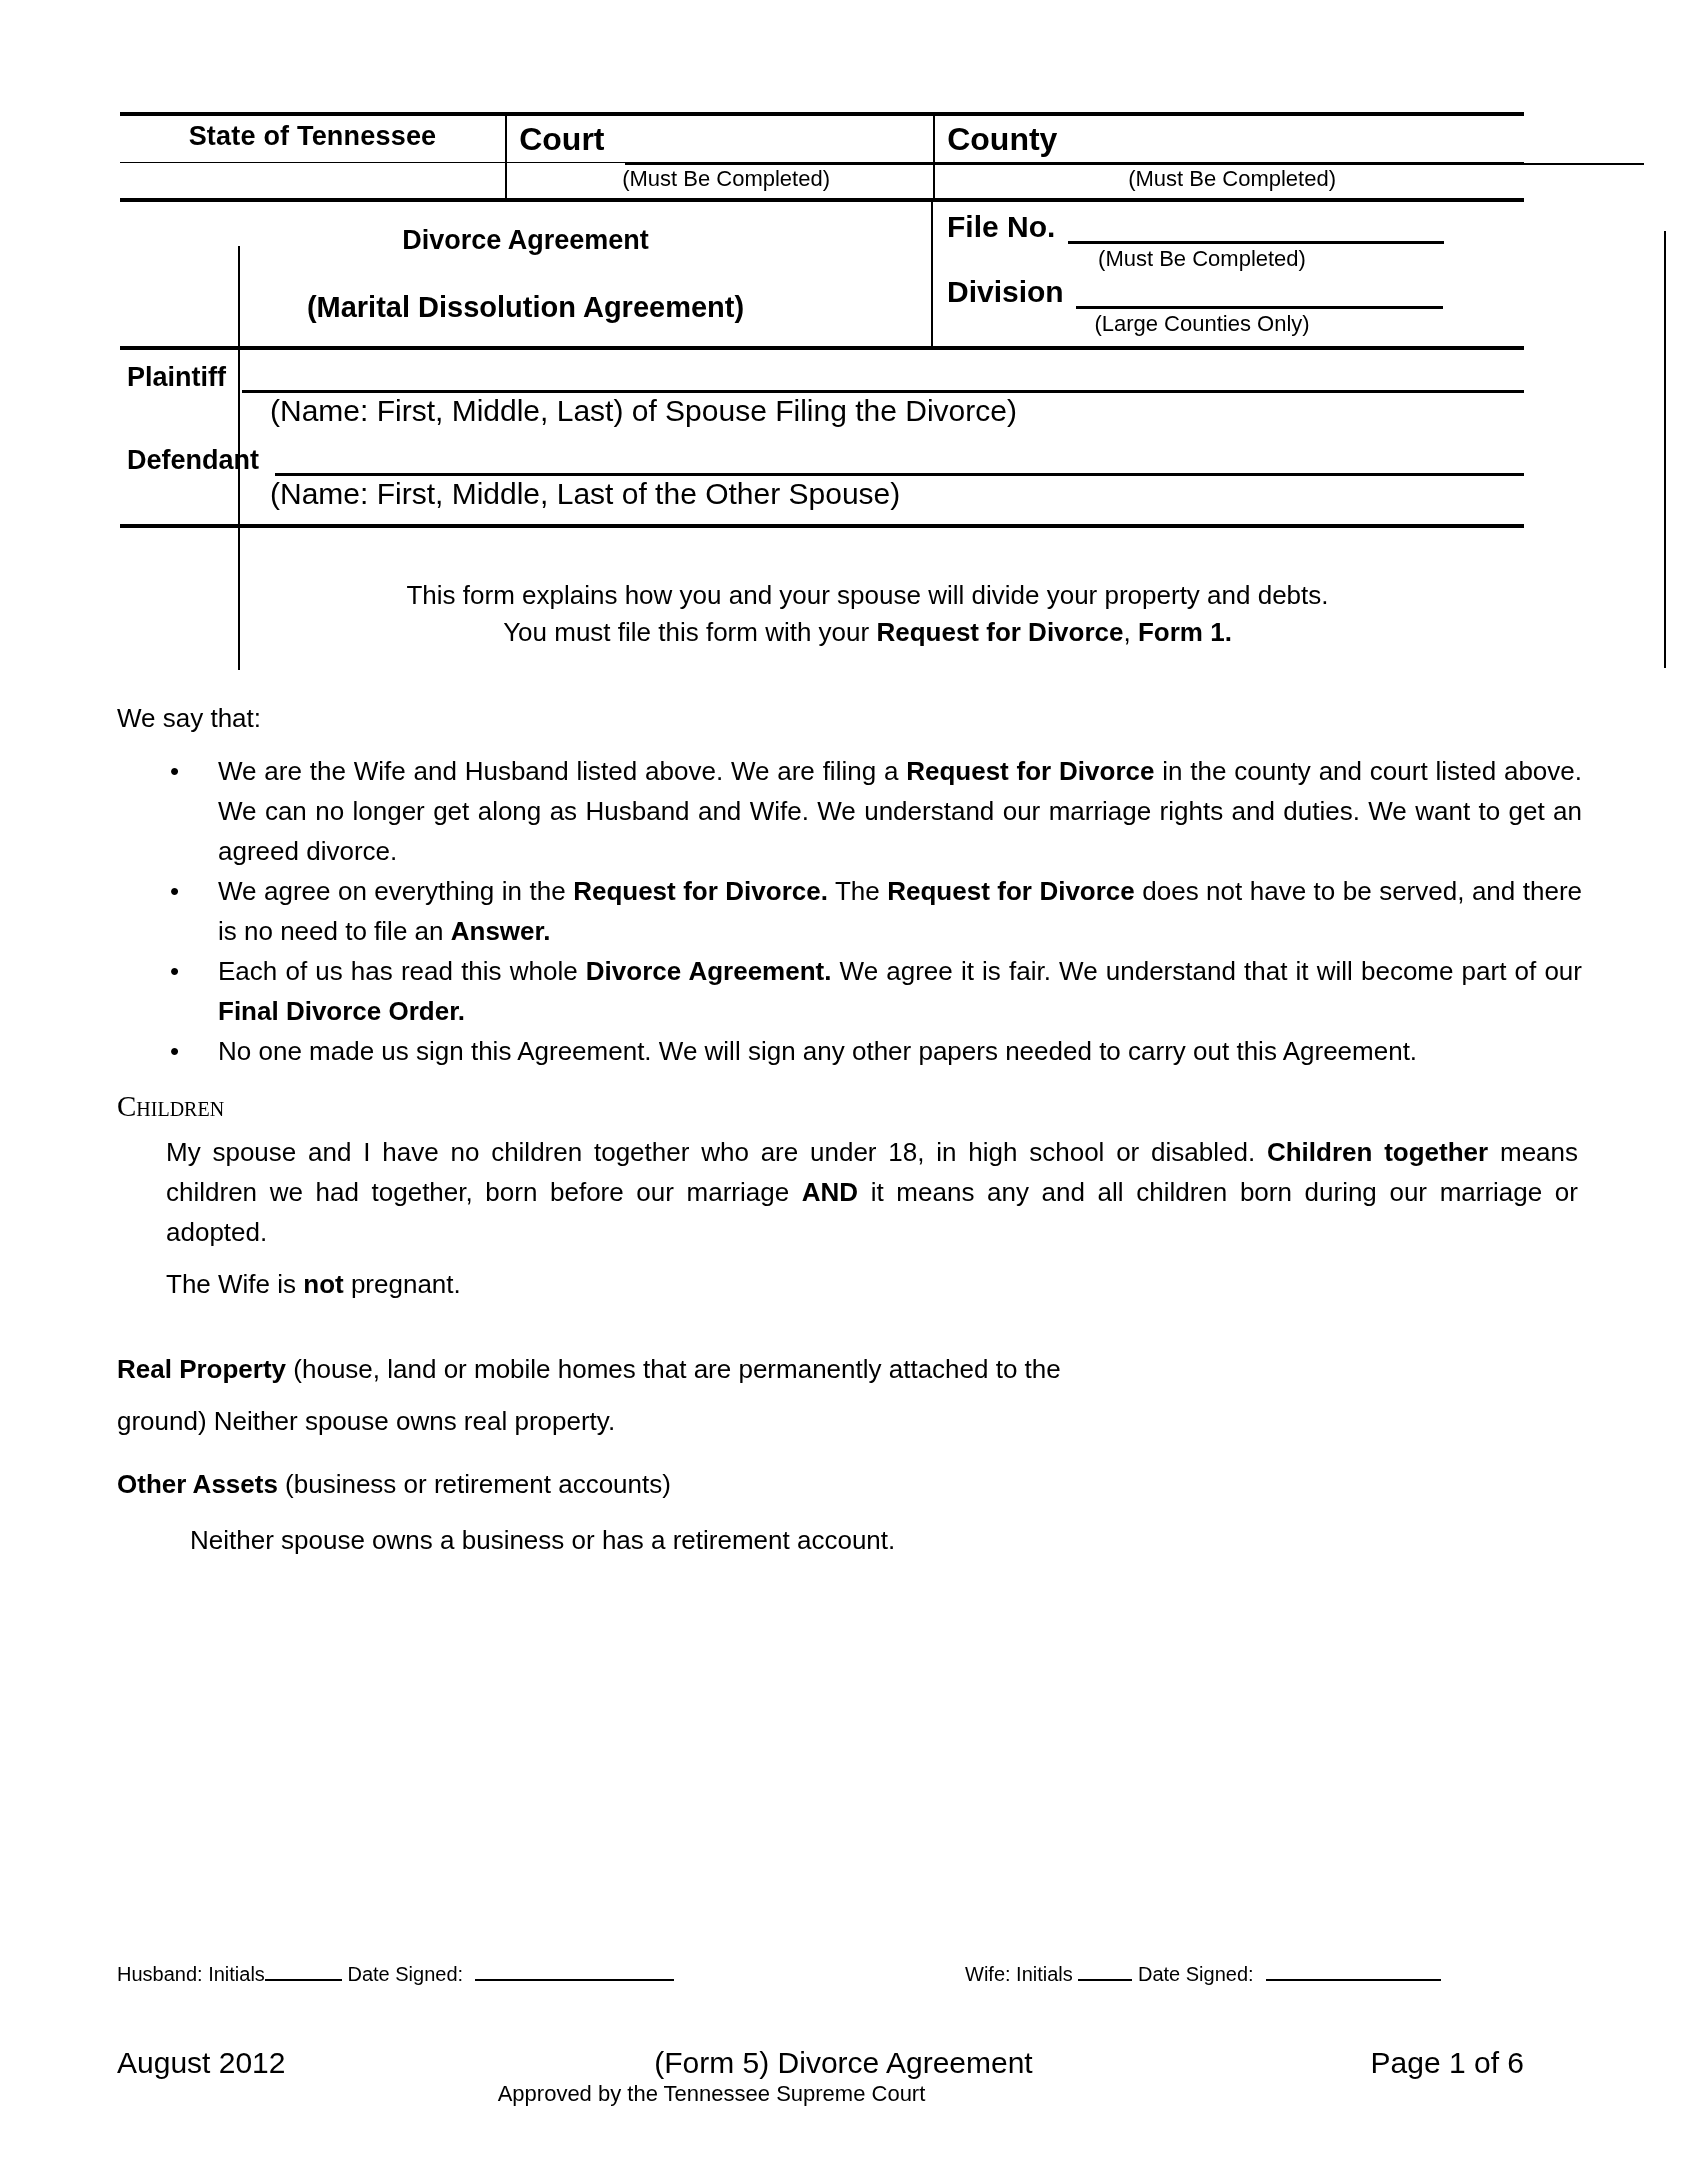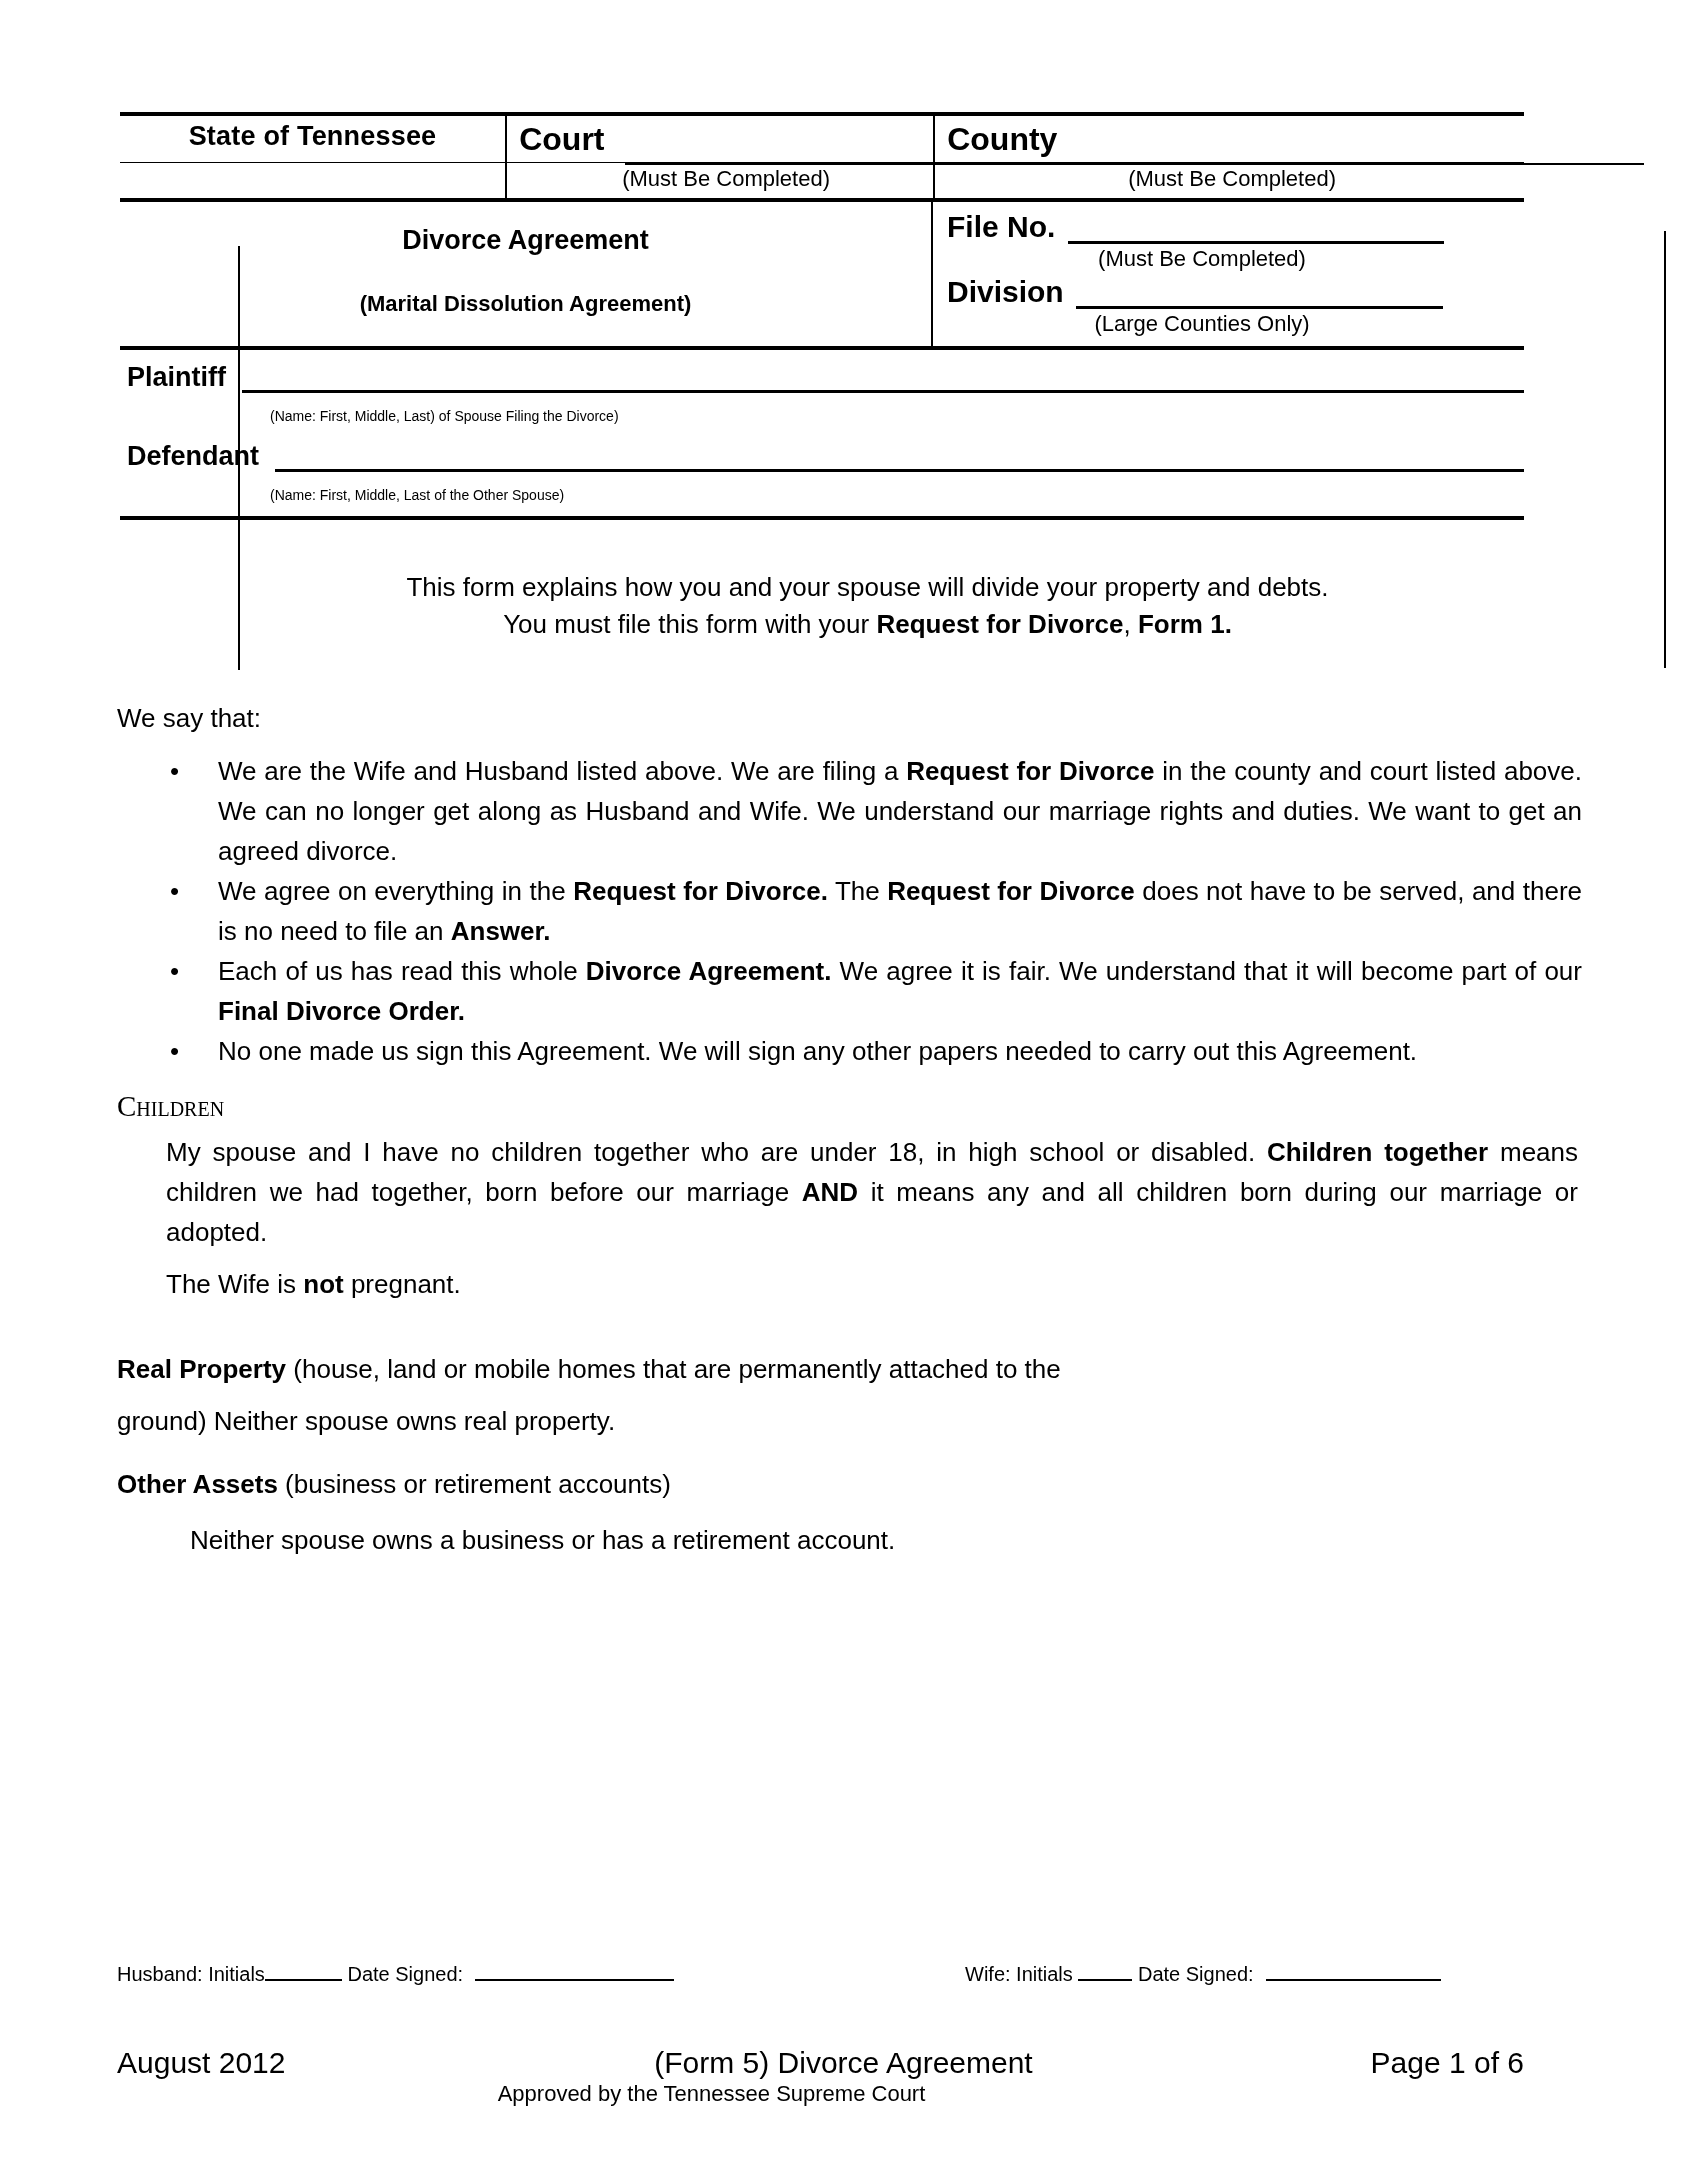--- a/index.html
+++ b/index.html
@@ -140,21 +140,21 @@
     box-sizing: border-box;
     border-left: 2.6px solid #000;
     padding: 8.7px 0 0 14px;
   }
   .title-main {
     font-size: 27px;
     font-weight: bold;
     margin-bottom: 35px;
   }
   .title-sub {
-    font-size: 22px;
+    font-size: 29px;
     font-weight: bold;
   }
 
   .fileno-line {
     display: flex;
     align-items: flex-end;
     gap: 0px;
   }
   .fileno-label {
     font-size: 30px;
@@ -196,23 +196,23 @@
     padding-left: 7px;
     white-space: nowrap;
   }
   .party-rule {
     flex: 1;
     border-bottom: 3.5px solid #000;
     height: 28px;
     margin-left: 15.7px;
   }
   .party-note {
-    font-size: 14px;
+    font-size: 30px;
     padding-left: 150px;
-    margin-top: 15px;
+    margin-top: 1px;
   }
   .party-gap { height: 17.5px; }
 
   
   .explain {
     text-align: center;
     font-size: 26px;
     line-height: 37px;
     padding: 49px 0 26px 91px;
   }

